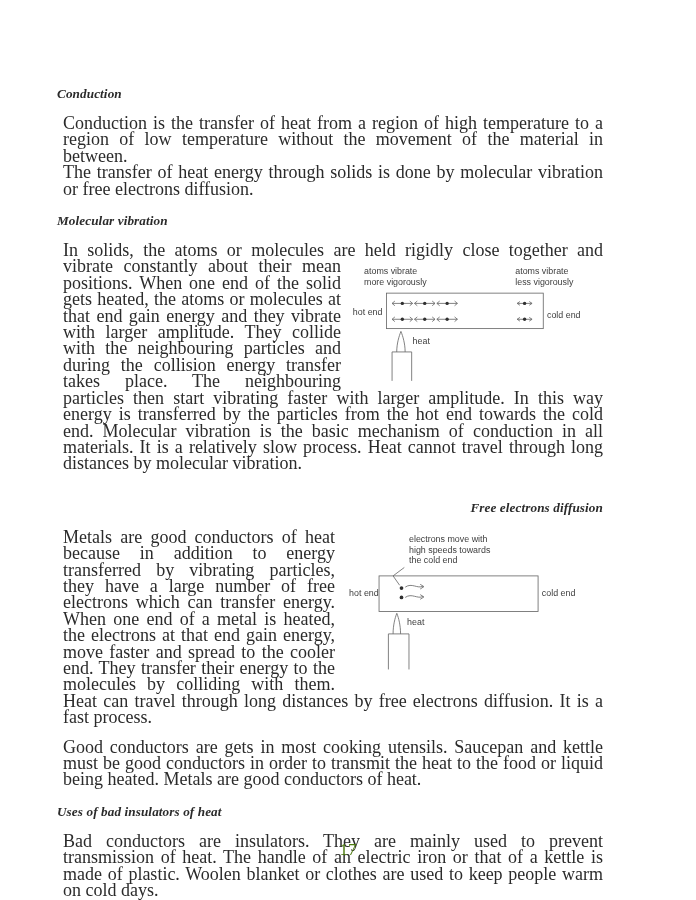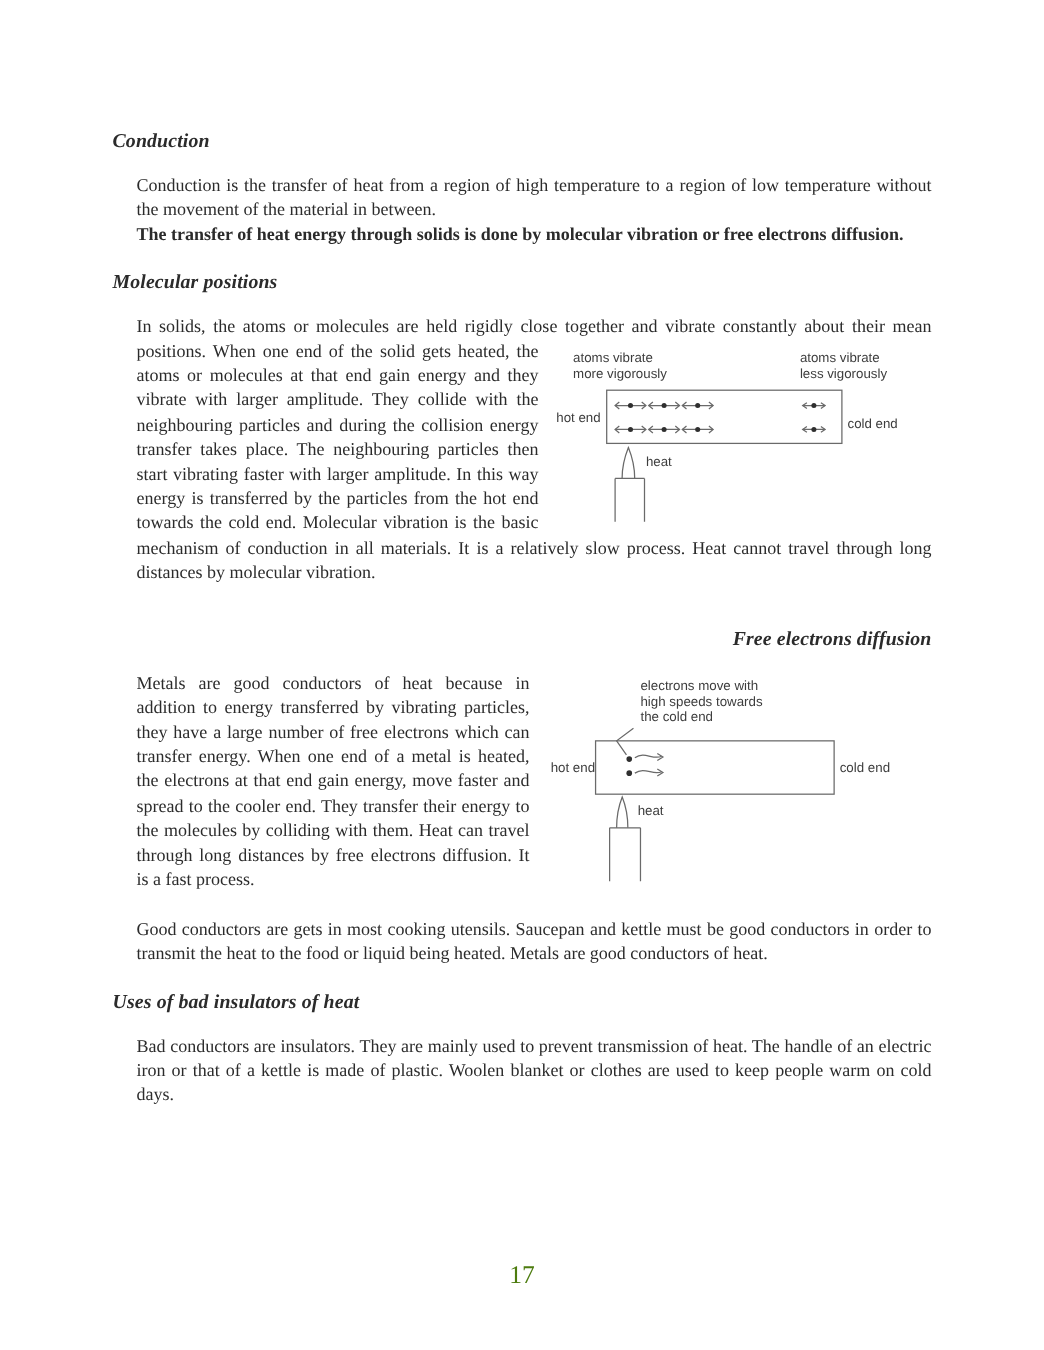--- a/index.html
+++ b/index.html
@@ -5,35 +5,35 @@
   html, body { margin:0; padding:0; background:#ffffff; }
   .page {
     position:relative;
     width:696px; height:900px;
     background:#ffffff;
     font-family:"Liberation Serif", serif;
     color:#2b2b2b;
     overflow:hidden;
   }
   .content {
-    position:absolute; left:75px; top:86px; width:546px;
+    position:absolute; left:57px; top:86px; width:546px;
   }
   h3.heading {
     font-size:13.2px; line-height:16px;
     font-weight:bold; font-style:italic;
     margin:16px 0 0 0; clear:both;
     letter-spacing:0.1px;
   }
   h3.heading.first { margin-top:0; }
   h3.heading.gap-lg { margin-top:28px;text-align:right; }
   p.body-text {
-    font-size:12px; line-height:16.4px;
-    text-align:justify; margin:13px 0 0 16px;
+    font-size:18px; line-height:16.4px;
+    text-align:justify; margin:13px 0 0 6px;
   }
-  p.body-text.cont { margin-top:0;font-weight:bold; }
+  p.body-text.cont { margin-top:0; }
   .flow { margin-top:13px; }
   .flow::after { content:""; display:block; clear:both; }
   .flow p.body-text { margin-top:0; }
   .fig { float:right; }
   .fig1 {
     width:252px; height:142px;
     margin:0 0 4px 10px;
     shape-outside: inset(20px 0 0 0);
   }
   .fig1 svg { margin-top:20px; display:block; }
@@ -56,21 +56,21 @@
 </head>
 <body>
 
 <div class="page">
   <div class="content">
 
     <h3 class="heading first">Conduction</h3>
     <p class="body-text">Conduction is the transfer of heat from a region of high temperature to a region of low temperature without the movement of the material in between.</p>
     <p class="body-text cont">The transfer of heat energy through solids is done by molecular vibration or free electrons diffusion.</p>
 
-    <h3 class="heading">Molecular positions</h3>
+    <h3 class="heading">Molecular vibration</h3>
     <div class="flow">
       <div class="fig fig1">
         <svg viewBox="0 0 270 130" width="252" height="122">
 
           <text x="14" y="13">atoms vibrate</text>
           <text x="14" y="24">more vigorously</text>
           <text x="176" y="13">atoms vibrate</text>
           <text x="176" y="24">less vigorously</text>
 
           <g class="dstroke">

